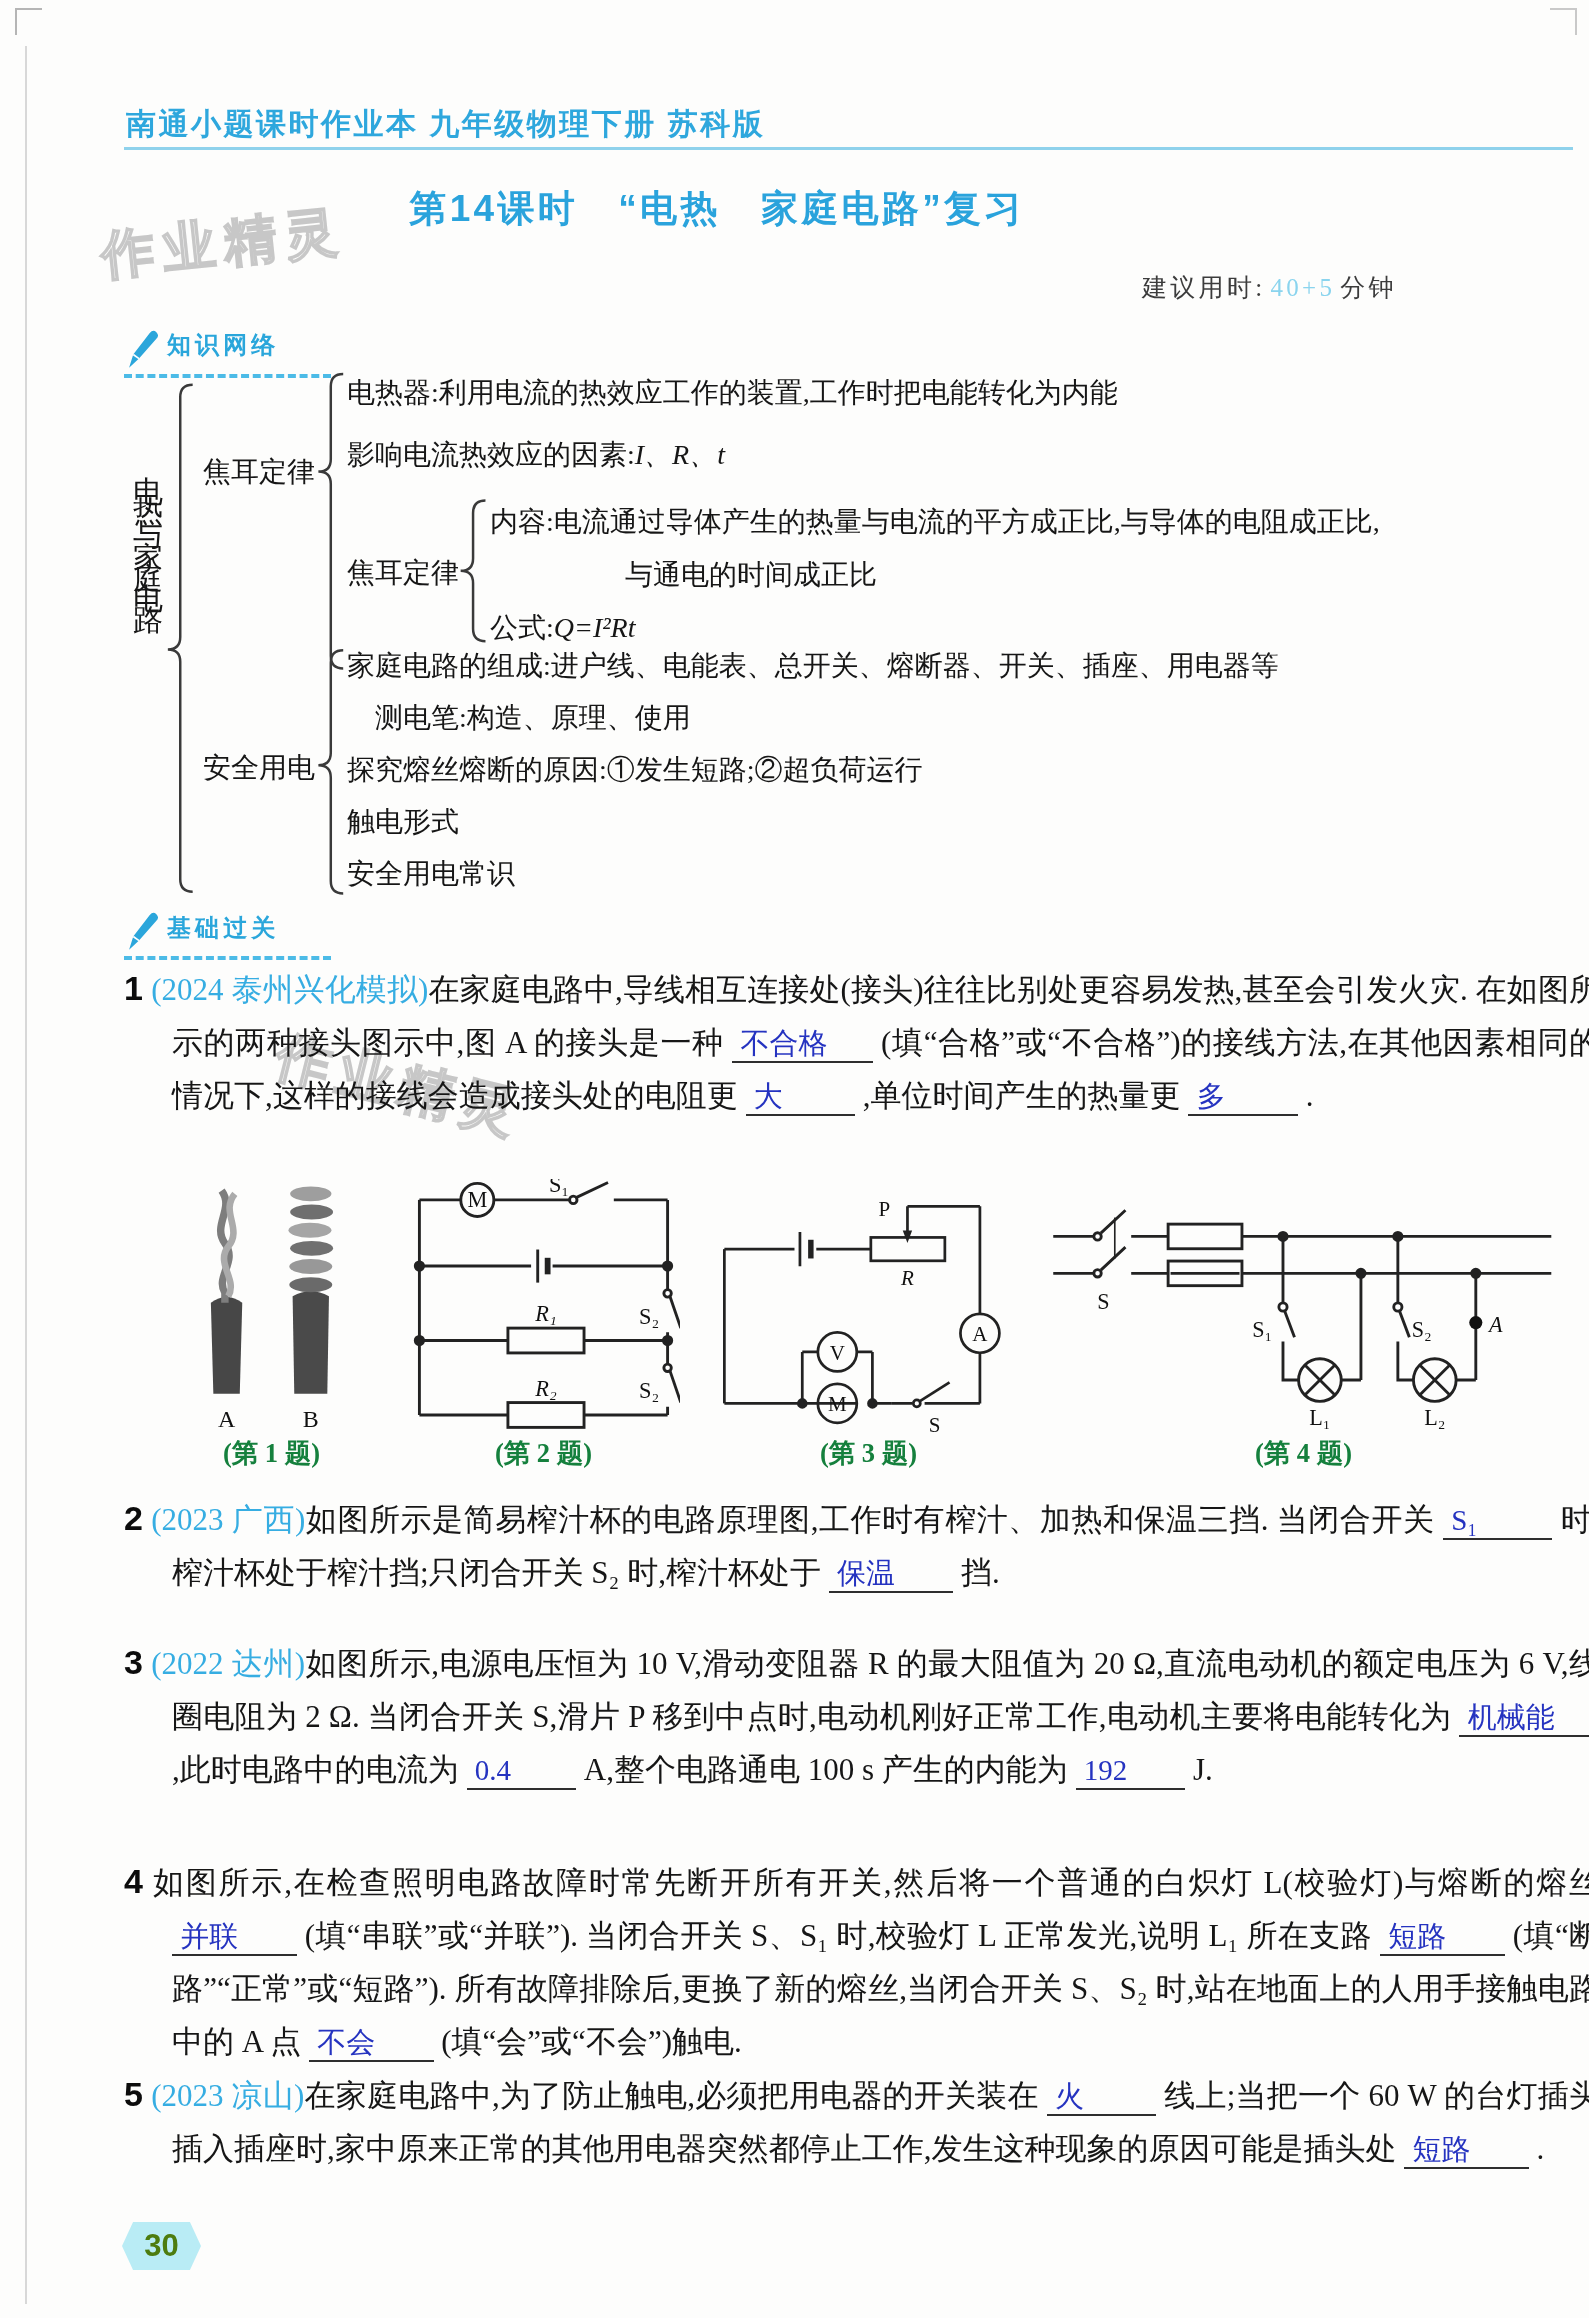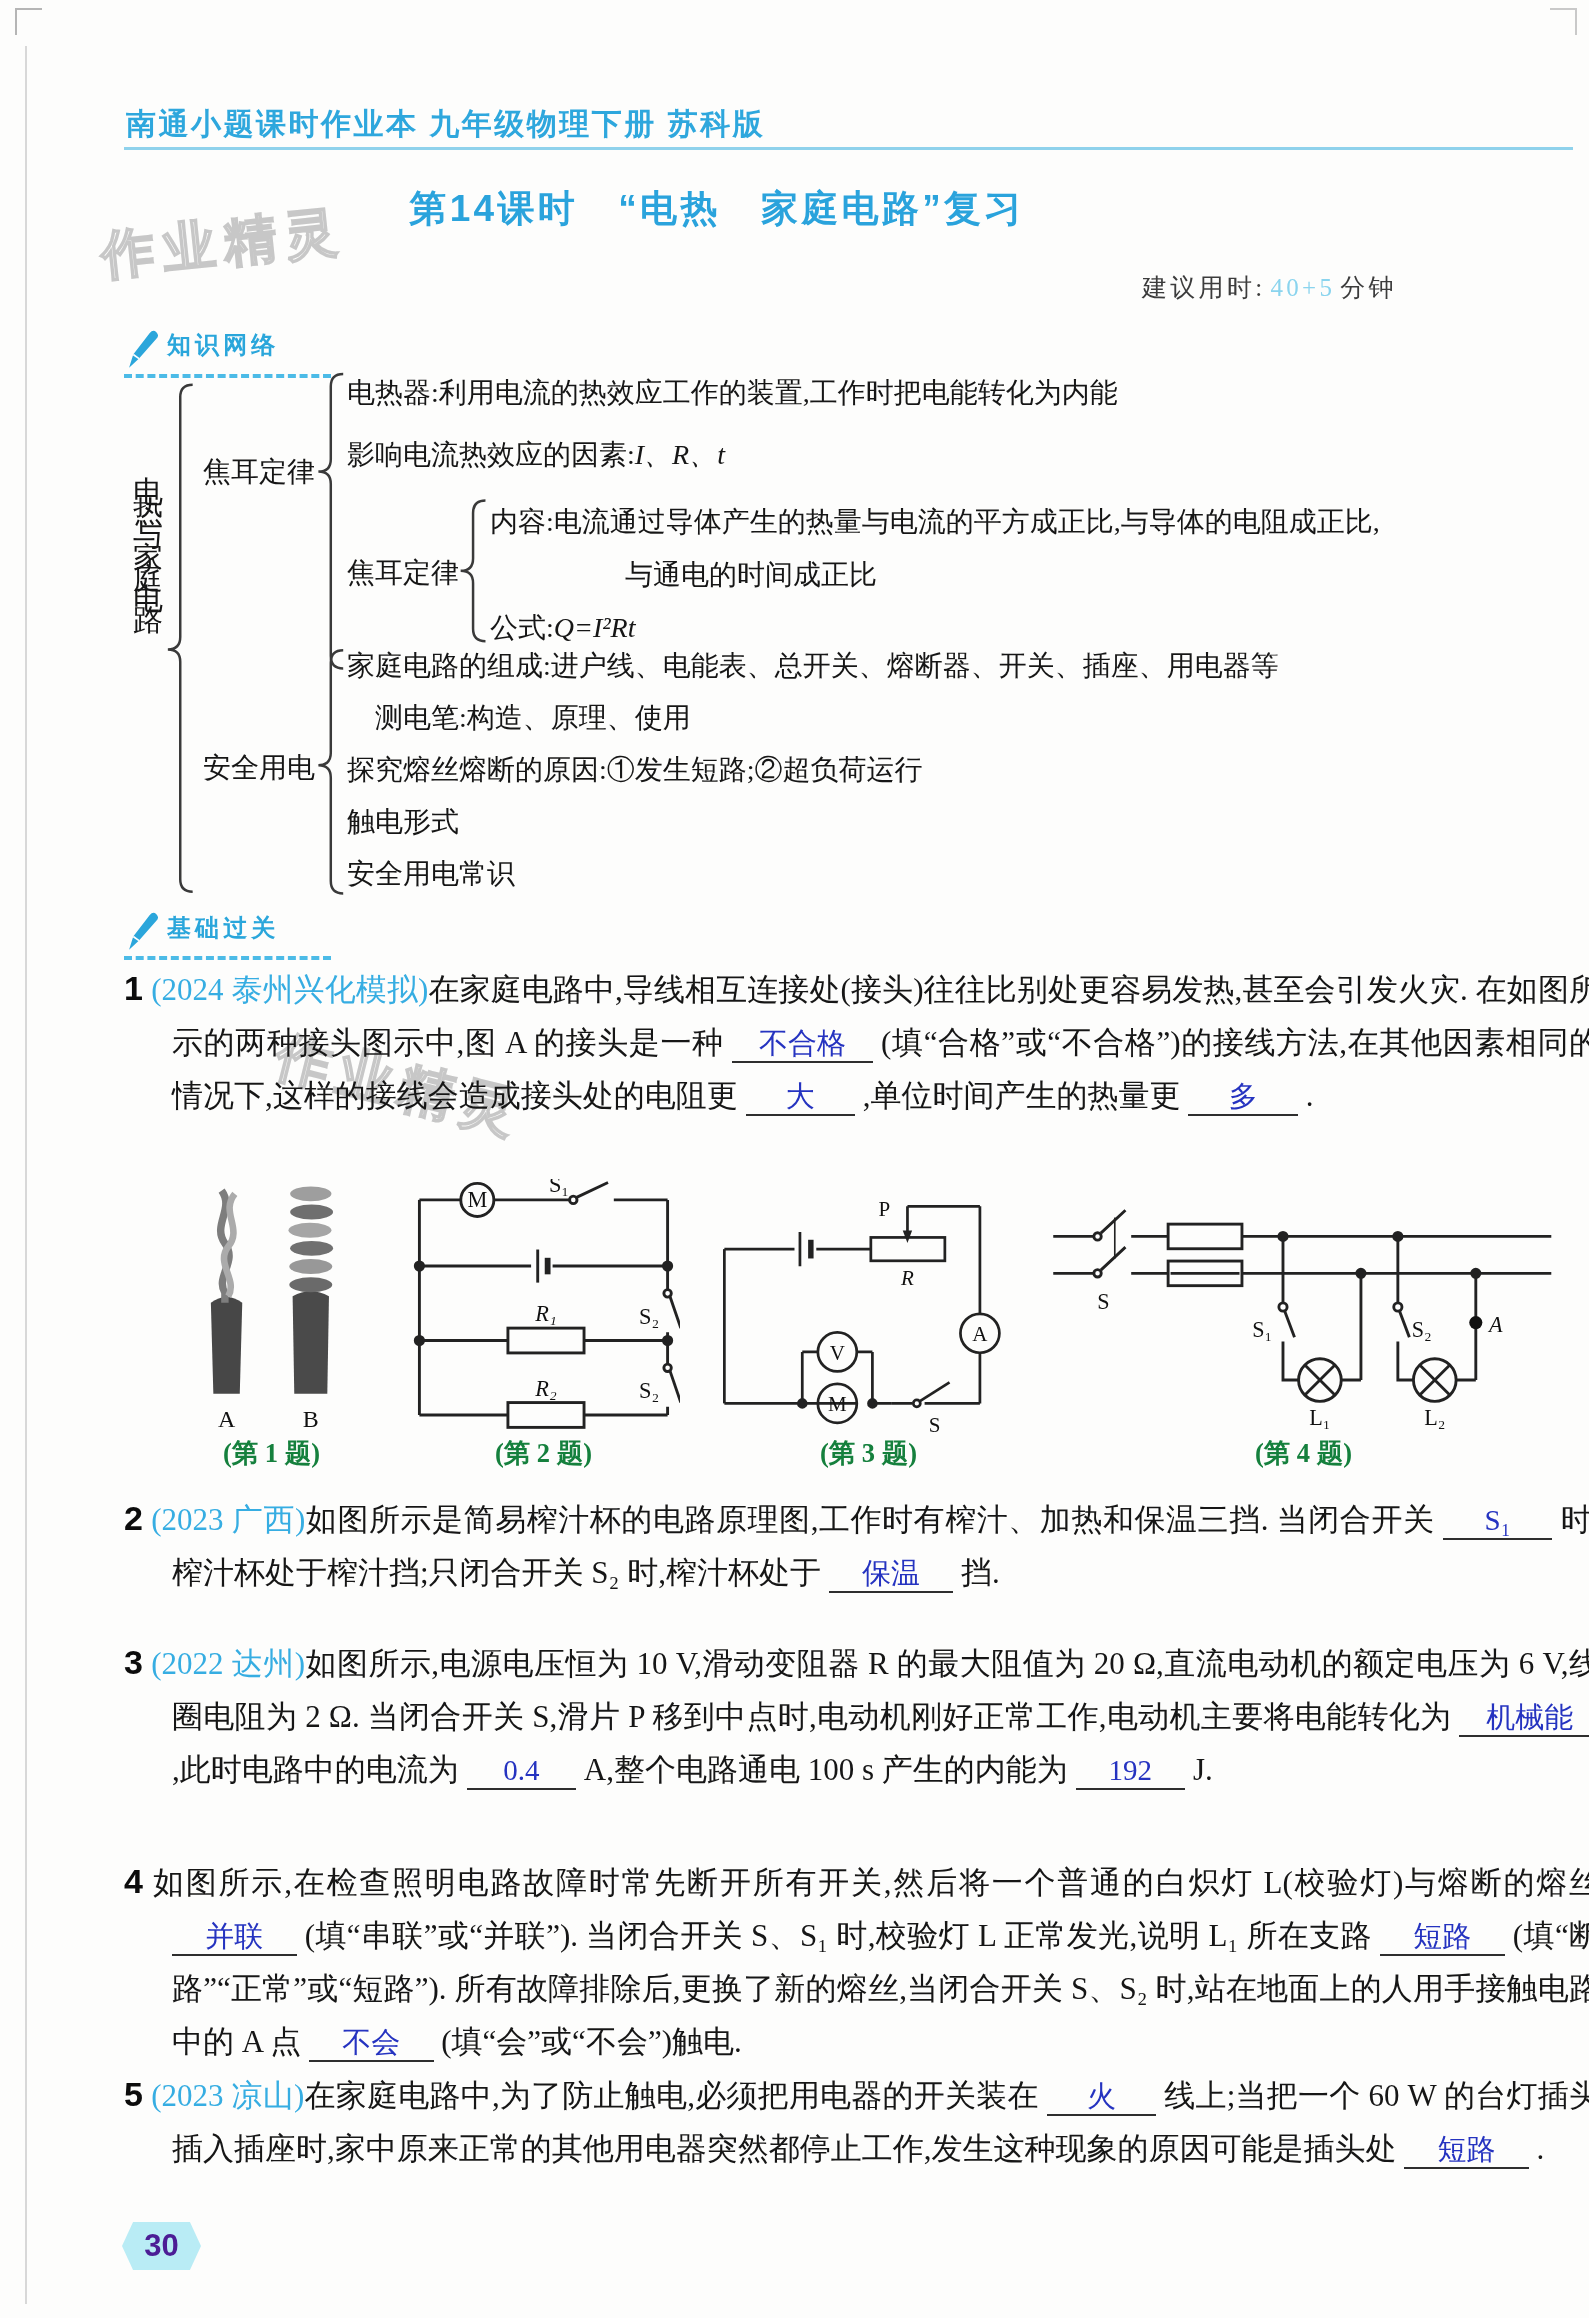--- a/index.html
+++ b/index.html
@@ -27,33 +27,33 @@
   
   .mm{font-size:28px;white-space:nowrap;}
   .mm-root{writing-mode:vertical-rl;text-orientation:upright;font-size:30px;letter-spacing:21.5px;left:127px;top:452px;}
   .it{font-style:italic;font-family:"Liberation Serif",serif;}
   
   .q{position:absolute;left:124px;width:1428px;font-size:31px;line-height:53px;
      text-align:justify;padding-left:48px;text-indent:-48px;}
   .qnum{font-family:"Liberation Sans",sans-serif;font-weight:bold;font-size:34px;color:#0c0c0c;padding-right:8.3px;}
   .src{color:#36ade2;}
   .blank{display:inline-block;min-width:93px;padding:0 8.3px;border-bottom:2.5px solid #2e2e2e;
-         color:#2533c0;text-align:center;font-size:29px;line-height:35px;text-indent:0;}
+         color:#2533c0;text-align:left;font-size:29px;line-height:35px;text-indent:0;}
   
   .fig{position:absolute;top:1179px;height:294px;}
   .fig svg{display:block;}
   .caption{position:absolute;bottom:1.7px;left:0;width:100%;text-align:center;
            font-weight:bold;font-size:26.5px;color:#15803d;}
   svg text{font-family:"Liberation Serif","DejaVu Serif",serif;font-size:27px;fill:#111;}
   svg .big{font-size:29px;}
   
   .badge{left:122px;top:2222px;width:79px;height:48px;background:#b9ecf5;
          clip-path:polygon(14% 0,86% 0,100% 50%,86% 100%,14% 100%,0 50%);
          display:flex;align-items:center;justify-content:center;}
-  .badge span{font-family:"Liberation Sans",sans-serif;font-weight:bold;font-size:31px;color:#4c1d95;}
+  .badge span{font-family:"Liberation Sans",sans-serif;font-weight:bold;font-size:31px;color:#4d7c0f;}
 </style>
 </head>
 <body>
 
 <div>
 
   <div class="abs corner-tl"></div>
   <div class="abs corner-tr"></div>
   <div class="abs edge-line"></div>
 

